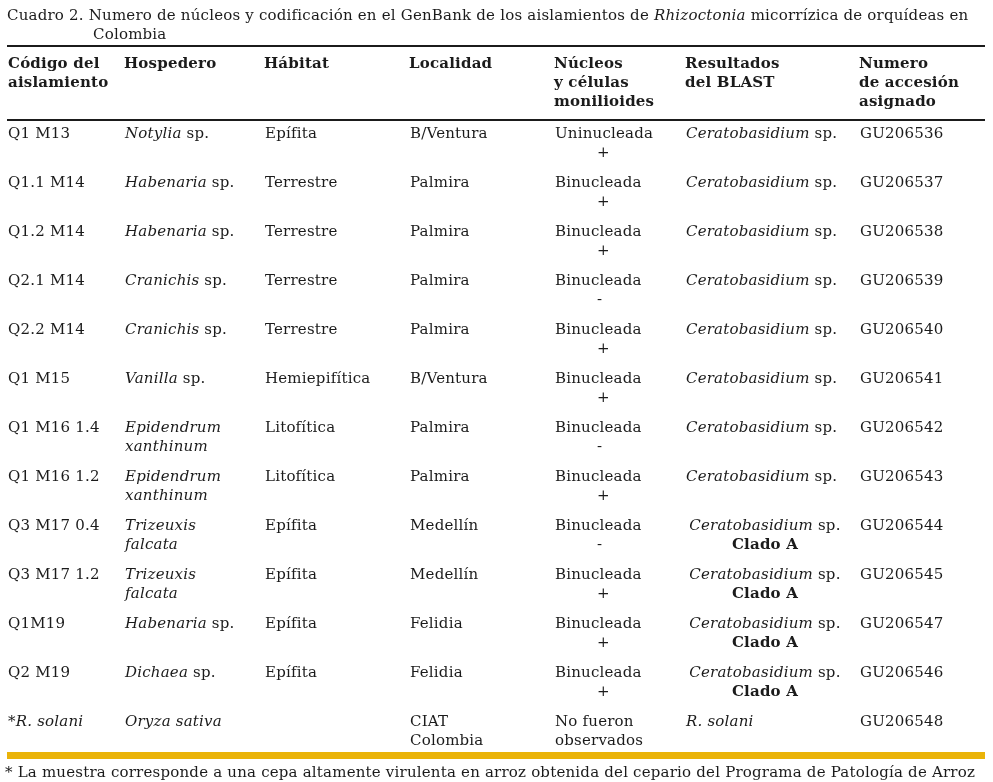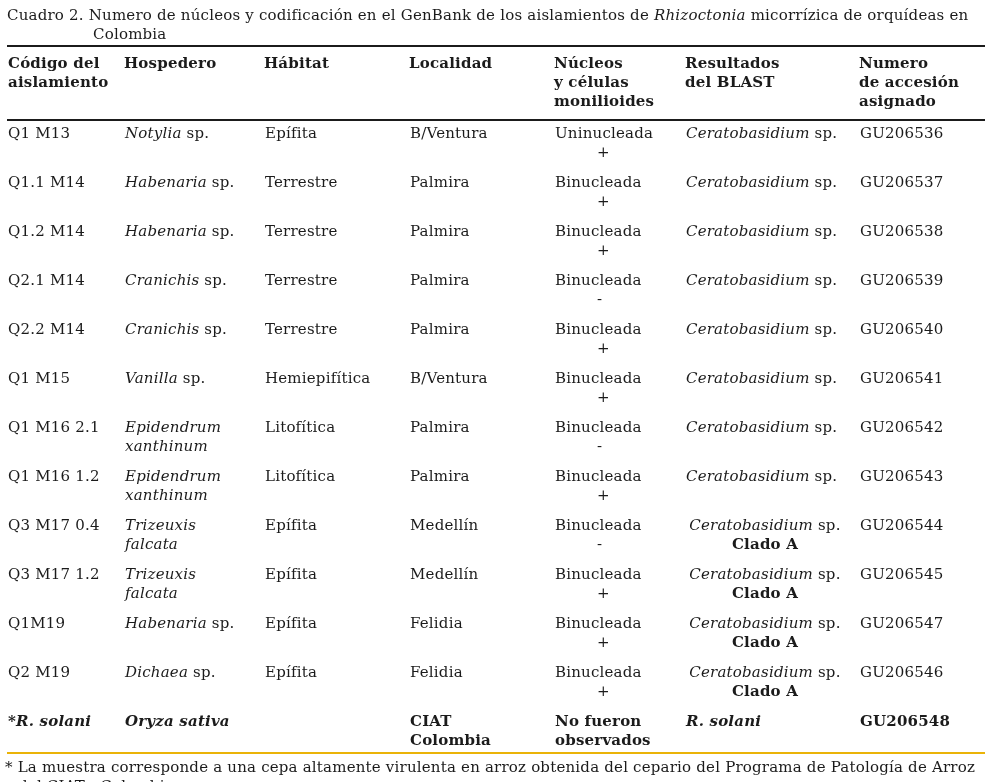--- a/index.html
+++ b/index.html
@@ -9,33 +9,33 @@
     color:#1b1b1b;font-size:15px;line-height:19px;letter-spacing:0.2px;
     overflow:hidden;
   }
   .caption{padding:6px 8px 0 7px;}
   .caption .b{font-weight:normal;}
   .caption .it{font-style:italic;}
   .caption-line2{margin-left:86px;}
   table.main{
     border-collapse:collapse;table-layout:fixed;
     width:978px;margin-left:7px;margin-top:1px;
-    border-top:2px solid #1b1b1b;border-bottom:2px solid #eab308;
+    border-top:2px solid #1b1b1b;border-bottom:7px solid #eab308;
   }
   thead th{
     text-align:left;vertical-align:top;font-weight:bold;
     padding:7px 0 8px 0;white-space:pre-line;
     border-bottom:2px solid #1b1b1b;font-size:15px;line-height:19px;
   }
   thead th:first-child, tbody td:first-child{padding-left:1px;}
   tbody td{
     vertical-align:top;padding-top:3px;height:45px;
     font-size:15px;line-height:19px;
   }
-  tbody tr:last-child td{height:39px;font-weight:bold;}
+  tbody tr:last-child td{height:39px;}
   .it{font-style:italic;}
   .pre{white-space:pre-line;}
   .sign{padding-left:42px;}
   .blast-center{width:158px;text-align:center;}
   .clado{font-weight:bold;}
   .footnote{
     margin:4px 0 0 5px;width:972px;
     padding-left:13px;text-indent:-13px;white-space:pre-line;
   }
 </style>
@@ -155,21 +155,21 @@
           <td>
             <div class="pre">Binucleada</div>
             <div class="sign">+</div>
           </td>
           <td>
             <div><span class="it">Ceratobasidium</span><span> sp.</span></div>
           </td>
           <td><span>GU206541</span></td>
         </tr>
         <tr>
-          <td><span>Q1 M16 2.1</span></td>
+          <td><span>Q1 M16 1.4</span></td>
           <td><span class="it pre">Epidendrum
 xanthinum</span></td>
           <td><span>Litofítica</span></td>
           <td><span class="pre">Palmira</span></td>
           <td>
             <div class="pre">Binucleada</div>
             <div class="sign">-</div>
           </td>
           <td>
             <div><span class="it">Ceratobasidium</span><span> sp.</span></div>

